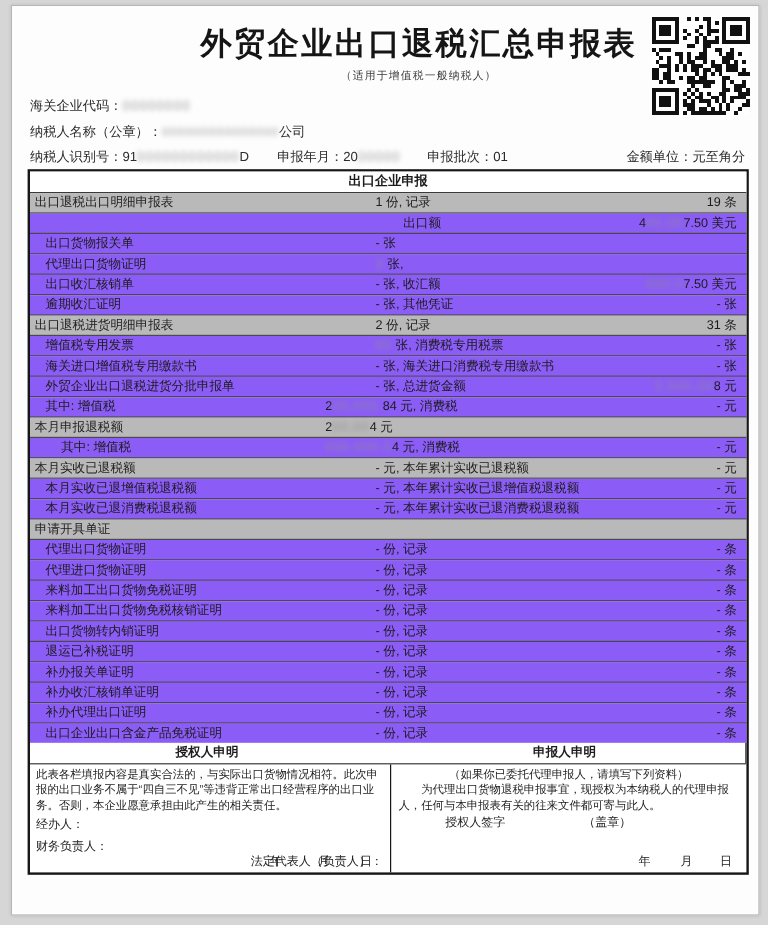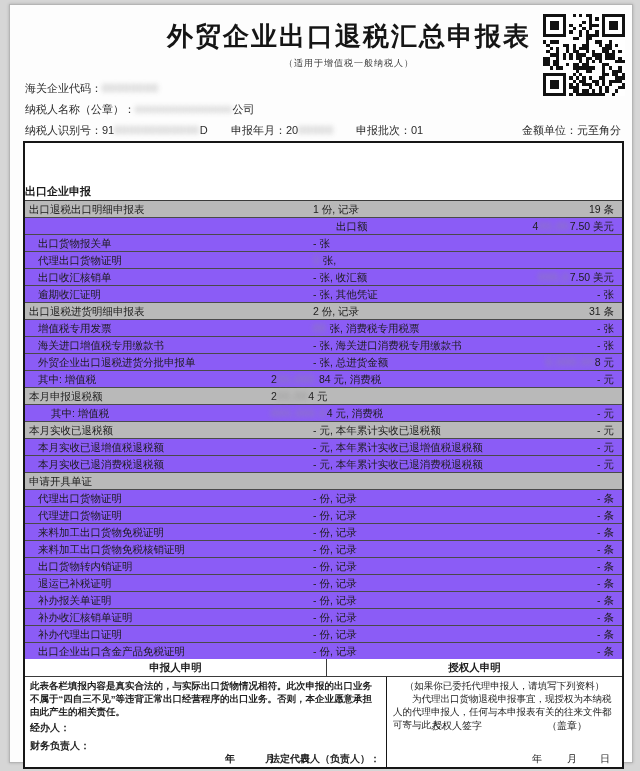--- a/index.html
+++ b/index.html
@@ -39,23 +39,23 @@
     filter:blur(2.4px);color:#8f8f8f;opacity:.85;
     letter-spacing:1px;user-select:none;
   }
   
   .formtable{
     position:absolute;left:13px;top:136px;width:597px;
     border:2px solid #161616;background:#fff;
     font-size:10.5px;
   }
   .sectiontitle{
-    height:17px;line-height:17px;
+    height:17px;line-height:17px;text-align:center;
     font-weight:bold;font-size:11px;
-    border-bottom:1px solid #3a3a3a;background:#fff;margin-top:40px;
+    border-bottom:1px solid #3a3a3a;background:#fff;
   }
   .trow{
     position:relative;height:16px;line-height:16px;
     border-bottom:1px solid #4a4a4a;white-space:nowrap;
     background:#8b5cf6;
   }
   .trow:last-child{border-bottom:none;}
   .trow.group{background:#b9b9b9;}
   .trow .lab{position:absolute;left:4px;top:0;text-align:right;}
   .trow.ind1 .lab{left:13px;}
@@ -64,21 +64,21 @@
   .trow.midshift .mid{left:246px;}
   .trow.midpad .mid{left:311px;}
   .trow .rt{position:absolute;right:8px;top:0;}
   
   .declhead{display:flex;height:17px;line-height:17px;border-bottom:1px solid #3a3a3a;font-weight:bold;}
   .declhead .dcell{text-align:center;}
   .declhead .dcell.l{width:301px;border-right:1px solid #3a3a3a;}
   .declhead .dcell.r{flex:1;}
   .declbody{display:flex;height:90px;}
   .declbox{font-size:9.5px;line-height:13px;position:relative;color:#222;}
-  .declbox.l{width:362px;border-right:1px solid #161616;padding:2px 5px;box-sizing:border-box;font-weight:bold;}
+  .declbox.l{width:301px;border-right:1px solid #161616;padding:2px 5px;box-sizing:border-box;}
   .declbox.r{flex:1;padding:2px 6px;box-sizing:border-box;}
   .declbox p{margin:0;}
   .declbox .note{text-align:center;}
   .lline{position:absolute;left:5px;font-size:10px;}
   .ll1{top:44px;}
   .ll2{top:62px;}
   .ll3{top:75px;right:6px;text-align:right;}
   .datecell{position:absolute;font-size:10px;}
   .ld-y{left:200px;top:75px;}
   .ld-m{left:240px;top:75px;}
@@ -255,22 +255,22 @@
           <span class="rt"><span>- 条</span></span>
         </div>
         <div class="trow item ind1">
           <span class="lab">出口企业出口含金产品免税证明</span>
           <span class="mid"><span>- 份, 记录</span></span>
           <span class="rt"><span>- 条</span></span>
         </div>
       </div>
 
     <div class="declhead">
+      <div class="dcell r">授权人申明</div>
       <div class="dcell l">申报人申明</div>
-      <div class="dcell r">授权人申明</div>
     </div>
 
     <div class="declbody">
       <div class="declbox l">
         <p>此表各栏填报内容是真实合法的，与实际出口货物情况相符。此次申报的出口业务不属于“四自三不见”等违背正常出口经营程序的出口业务。否则，本企业愿意承担由此产生的相关责任。</p>
         <span class="lline ll1">经办人：</span>
         <span class="lline ll2">财务负责人：</span>
         <span class="lline ll3" style="left:5px;">法定代表人（负责人）：</span>
         <span class="datecell ld-y">年</span>
         <span class="datecell ld-m">月</span>

